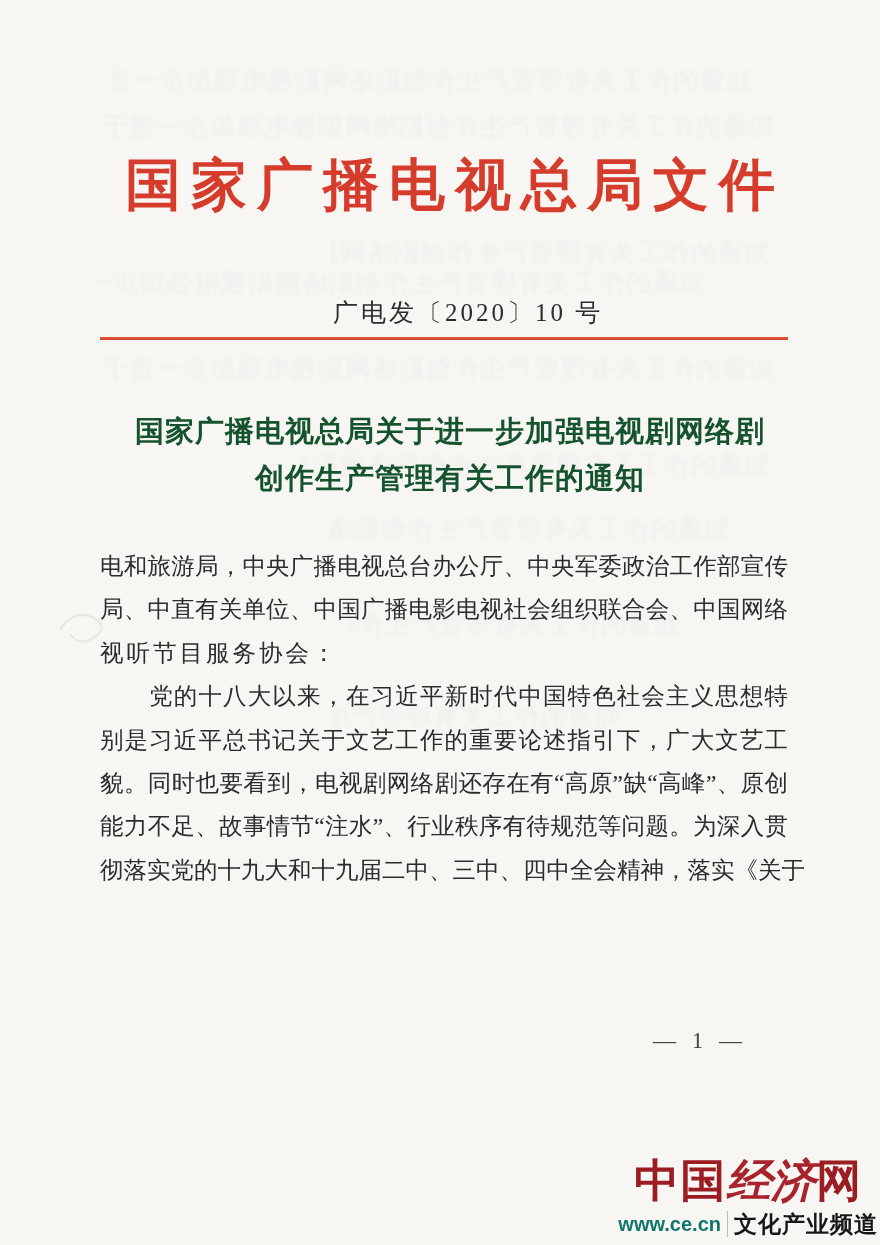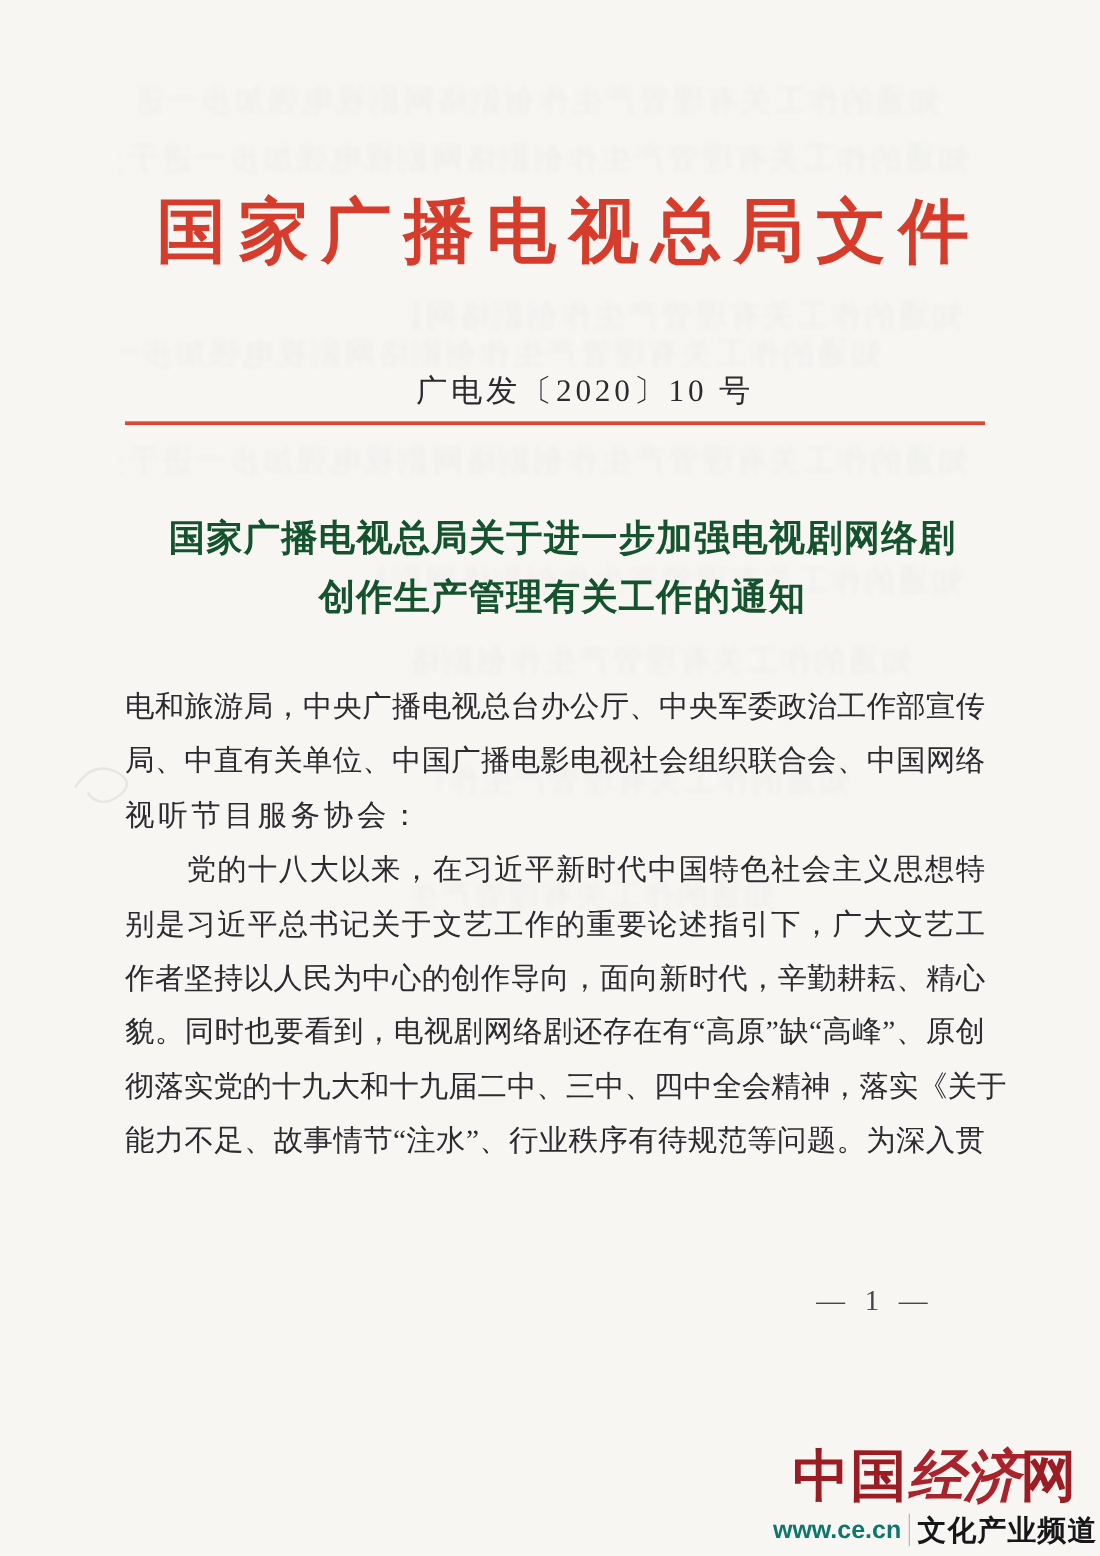--- a/index.html
+++ b/index.html
@@ -185,24 +185,23 @@
     <div>国家广播电视总局关于进一步加强电视剧网络剧</div>
     <div>创作生产管理有关工作的通知</div>
   </div>
 
   <div class="body-text" id="bodyLines">
       <div class="line">电和旅游局，中央广播电视总台办公厅、中央军委政治工作部宣传</div>
       <div class="line">局、中直有关单位、中国广播电影电视社会组织联合会、中国网络</div>
       <div class="line short">视听节目服务协会：</div>
       <div class="line">　　党的十八大以来，在习近平新时代中国特色社会主义思想特</div>
       <div class="line">别是习近平总书记关于文艺工作的重要论述指引下，广大文艺工</div>
-      <div class="line">作者坚持以人民为中心的创作导向，面向新时代，辛勤耕耘、精心</div>
       <div class="line">貌。同时也要看到，电视剧网络剧还存在有“高原”缺“高峰”、原创</div>
+      <div class="line">能力不足、故事情节“注水”、行业秩序有待规范等问题。为深入贯</div>
       <div class="line">彻落实党的十九大和十九届二中、三中、四中全会精神，落实《关于</div>
-      <div class="line">能力不足、故事情节“注水”、行业秩序有待规范等问题。为深入贯</div>
     </div>
 
   <div class="page-number">— 1 —</div>
 
   <div class="footer-logo">
     <div class="logo-brand">
       <span>中国</span><span class="script">经济</span><span>网</span>
     </div>
     <div class="logo-sub">
       <span class="logo-url">www.ce.cn</span>

